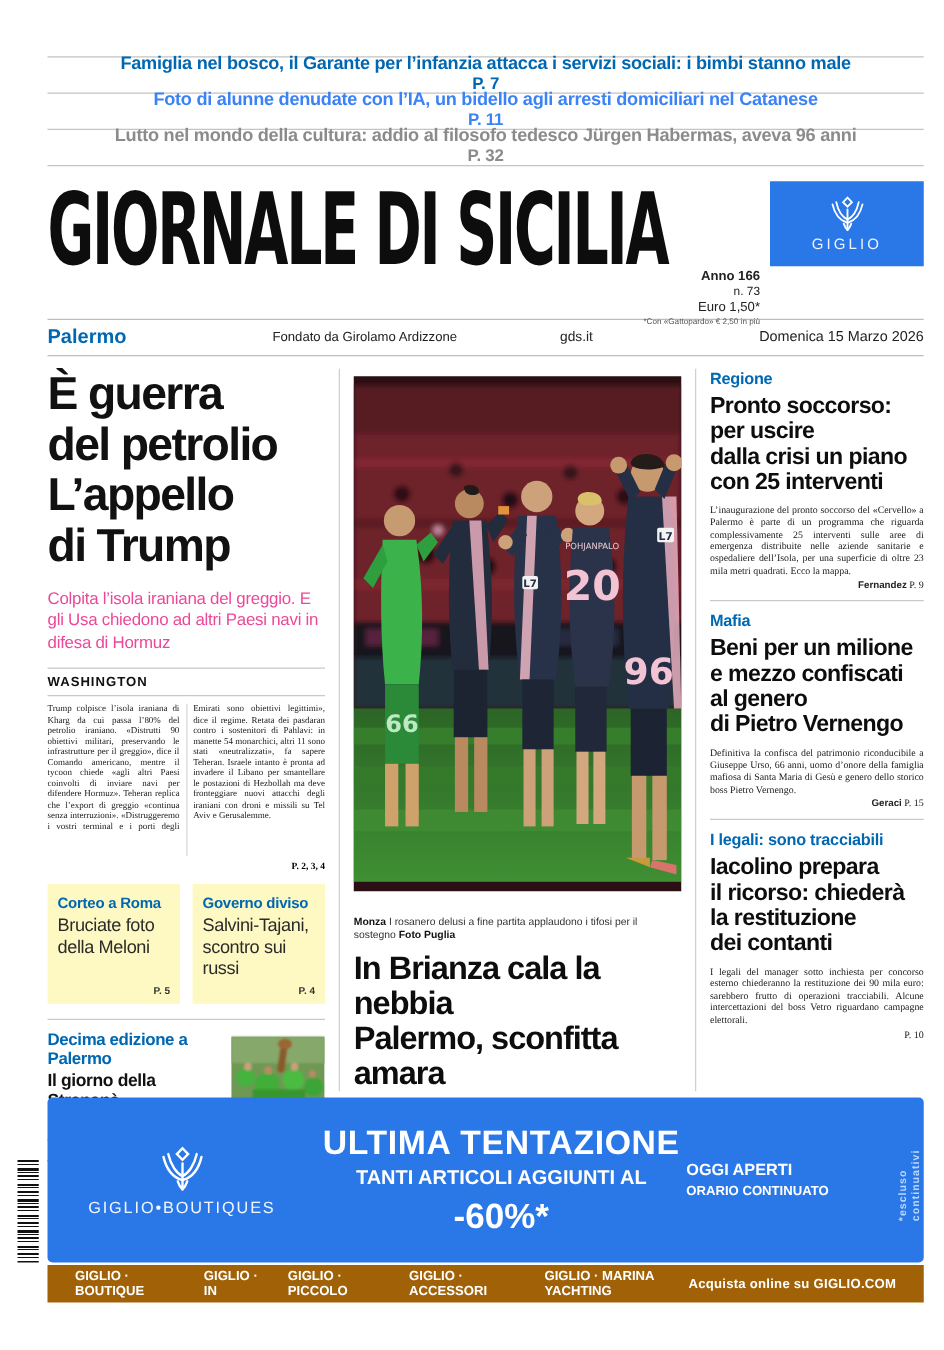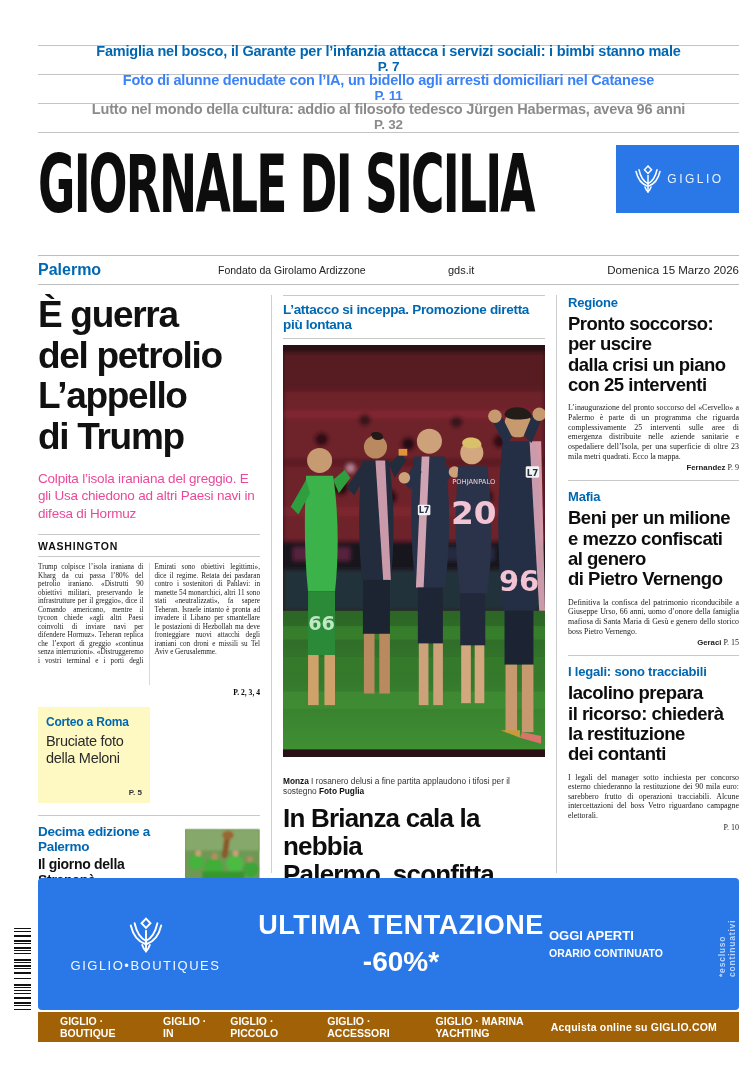--- a/index.html
+++ b/index.html
@@ -15,21 +15,21 @@
   .t-blue { color:#0067b2; }
   .t-black { color:#3b82f6; }
   .t-gray { color:#8b8b8b; }
 
   
   .masthead { position:relative; margin:10px 16px 0 38px; height:108px; }
   .mast-title { position:absolute; left:0; top:-6px; font-family:"DejaVu Sans", sans-serif;
                 font-weight:bold; font-size:76px; letter-spacing:-3px; color:#0d0d0d;
                 transform:scale(0.60,1.05); transform-origin:left top; white-space:nowrap; }
   .giglio-box { position:absolute; right:0; top:2px; width:123px; height:68px; background:#2a78e8;
-                display:flex; flex-direction:row; align-items:center; justify-content:center; gap:2px; }
+                display:flex; flex-direction:column; align-items:center; justify-content:center; gap:2px; }
   .giglio-box .g-name { color:#eaf3ff; font-size:12px; letter-spacing:2.5px; }
   .anno-block { position:absolute; right:131px; top:72px; text-align:right; color:#222; line-height:1.25; }
   .anno-block .a1 { font-weight:bold; font-size:10.5px; }
   .anno-block .a2 { font-size:9.5px; }
   .anno-block .a3 { font-size:10.5px; }
   .anno-block .a4 { font-size:6.5px; color:#555; margin-top:1px; }
 
   
   .dateline { margin:4px 16px 0 38px; border-top:1px solid #bdbdbd; border-bottom:1px solid #bdbdbd;
               height:30px; display:flex; align-items:center; }
@@ -145,20 +145,26 @@
           <path d="M3.2 5.5 C4.6 11.5 8 15 11.6 16.2"></path>
           <path d="M5.4 4.2 C6.6 9.6 9.4 13.2 12 14.4"></path>
           <path d="M20.8 5.5 C19.4 11.5 16 15 12.4 16.2"></path>
           <path d="M18.6 4.2 C17.4 9.6 14.6 13.2 12 14.4"></path>
           <path d="M12 8.5 L12 20.5"></path>
           <path d="M9.8 16.8 C10.4 18.6 11.2 19.8 12 20.5 C12.8 19.8 13.6 18.6 14.2 16.8"></path>
         </g>
       </svg>
       <span class="g-name">GIGLIO</span>
     </div>
+    <div class="anno-block">
+      <div class="a1">Anno 166</div>
+      <div class="a2">n. 73</div>
+      <div class="a3">Euro 1,50*</div>
+      <div class="a4">*Con «Gattopardo» € 2,50 in più</div>
+    </div>
   </div>
 
   <div class="dateline">
     <span class="dl-edition">Palermo</span>
     <span class="dl-founded">Fondato da Girolamo Ardizzone</span>
     <span class="dl-site">gds.it</span>
     <span class="dl-date">Domenica 15 Marzo 2026</span>
   </div>
 
   <div class="content">
@@ -173,20 +179,26 @@
         <div class="wash-label">WASHINGTON</div>
         <div class="wash-body">Trump colpisce l’isola iraniana di Kharg da cui passa l’80% del petrolio iraniano. «Distrutti 90 obiettivi militari, preservando le infrastrutture per il greggio», dice il Comando americano, mentre il tycoon chiede «agli altri Paesi coinvolti di inviare navi per difendere Hormuz». Teheran replica che l’export di greggio «continua senza interruzioni». «Distruggeremo i vostri terminal e i porti degli Emirati sono obiettivi legittimi», dice il regime. Retata dei pasdaran contro i sostenitori di Pahlavi: in manette 54 monarchici, altri 11 sono stati «neutralizzati», fa sapere Teheran. Israele intanto è pronta ad invadere il Libano per smantellare le postazioni di Hezbollah ma deve fronteggiare nuovi attacchi degli iraniani con droni e missili su Tel Aviv e Gerusalemme.</div>
         <div class="wash-pages">P. 2, 3, 4</div>
       </div>
       <div class="mini-boxes">
         <div class="mini-box">
           <div class="mb-kicker">Corteo a Roma</div>
           <div class="mb-title">Bruciate foto
 della Meloni</div>
           <div class="mb-page">P. 5</div>
+        </div>
+        <div class="mini-box">
+          <div class="mb-kicker">Governo diviso</div>
+          <div class="mb-title">Salvini-Tajani,
+scontro sui russi</div>
+          <div class="mb-page">P. 4</div>
         </div>
       </div>
       <div class="strapapa">
         <div class="sp-left">
           <div class="sp-kicker">Decima edizione a Palermo</div>
           <div class="sp-title">Il giorno della Strapapà
 È la festa delle famiglie</div>
           <div class="sp-body">Tremila iscritti, partenza in viale del Fante. Media partner Giornale di Sicilia, Tgs e Rgs.</div>
           <div class="sp-page">P. 21-28</div>
         </div>
@@ -207,21 +219,20 @@
             <rect x="18" y="44" width="44" height="20" fill="#37962f"></rect>
           </g>
           <filter id="spblur">
               <feGaussianBlur stdDeviation="1.1"></feGaussianBlur>
             </filter>
         </svg>
       </div>
     </div>
 
     <div class="col-center">
-      <div class="match-kicker">L’attacco si inceppa. Promozione diretta più lontana</div>
       <svg class="match-photo" viewBox="0 0 272 412">
         <defs>
           <filter id="bgblur">
               <feGaussianBlur stdDeviation="2.4"></feGaussianBlur>
             </filter>
           <linearGradient id="pitch" x1="0" y1="0" x2="0" y2="1">
             <stop offset="0" stop-color="#2c6526"></stop>
               <stop offset="1" stop-color="#3f8f33"></stop>
           </linearGradient>
         </defs>
@@ -386,20 +397,21 @@
           <path d="M20.8 5.5 C19.4 11.5 16 15 12.4 16.2"></path>
           <path d="M18.6 4.2 C17.4 9.6 14.6 13.2 12 14.4"></path>
           <path d="M12 8.5 L12 20.5"></path>
           <path d="M9.8 16.8 C10.4 18.6 11.2 19.8 12 20.5 C12.8 19.8 13.6 18.6 14.2 16.8"></path>
         </g>
       </svg>
       <span class="brand">GIGLIO•BOUTIQUES</span>
     </div>
     <div class="ad-center">
       <div class="ad-title">ULTIMA TENTAZIONE</div>
+      <div class="ad-sub">TANTI ARTICOLI AGGIUNTI AL</div>
       <div class="ad-discount">-60%*</div>
     </div>
     <div class="ad-right">
       <div class="r1">OGGI APERTI</div>
       <div class="r2">ORARIO CONTINUATO</div>
     </div>
     <div class="ad-note">*escluso continuativi</div>
   </div>
 
   <div class="ad-footer">

